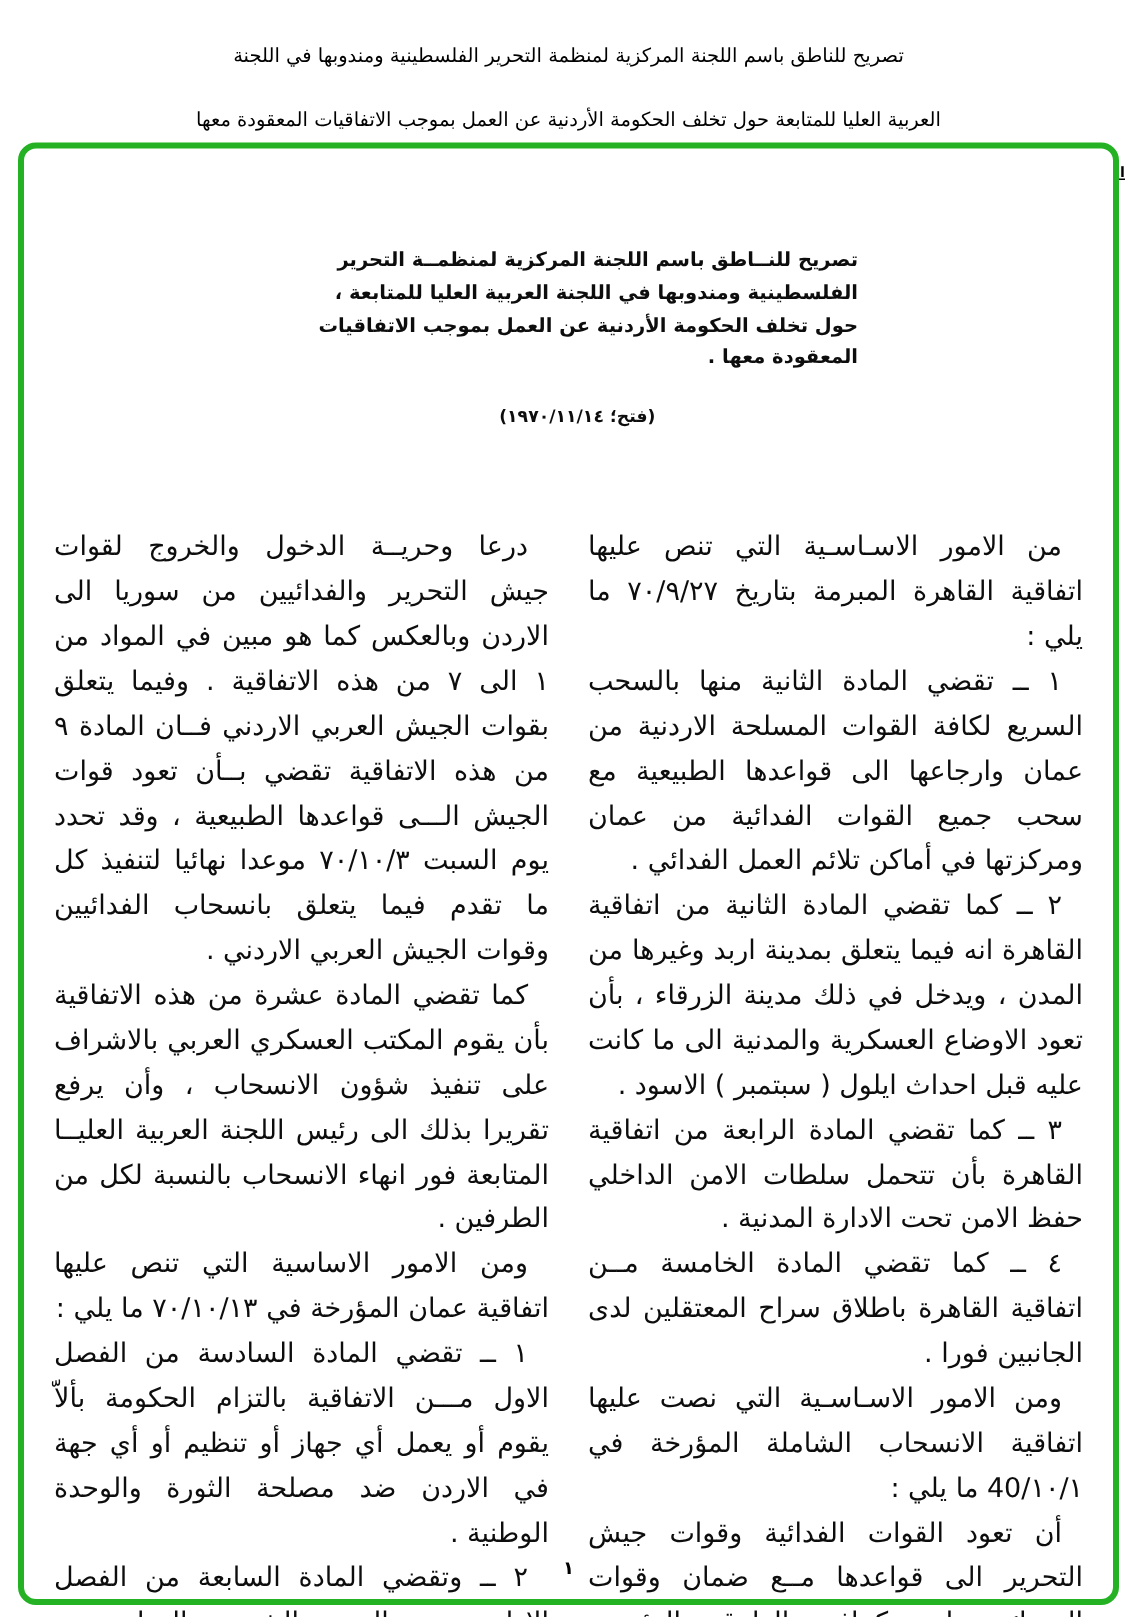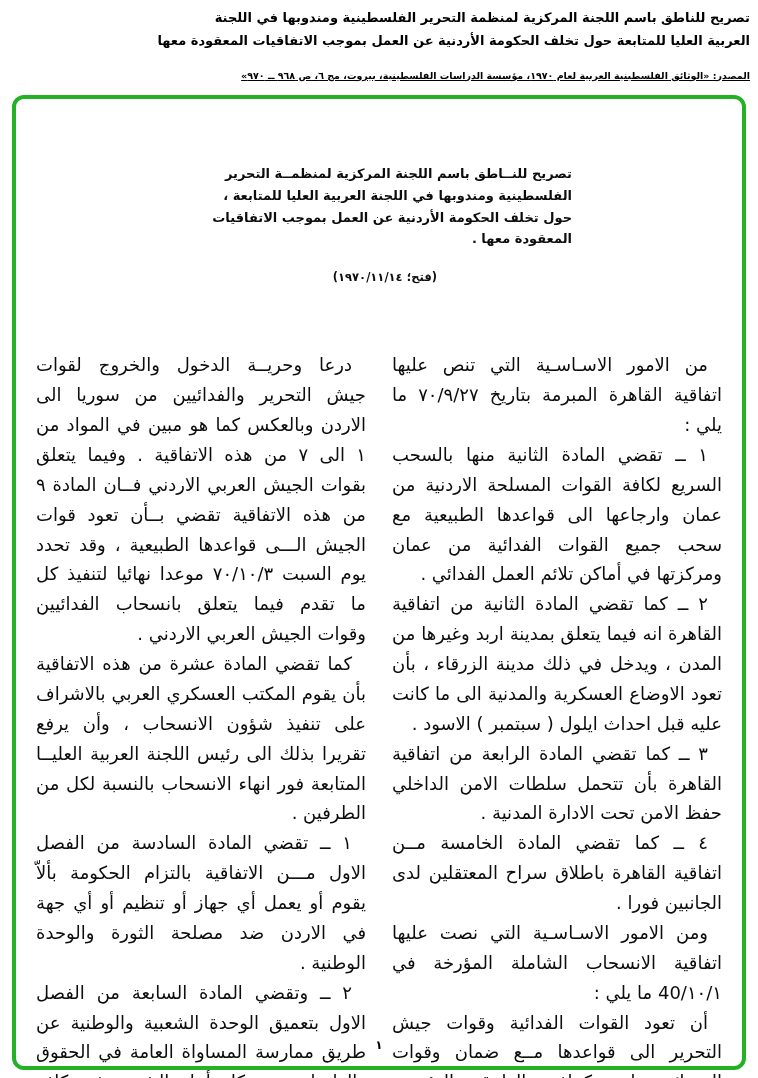--- a/index.html
+++ b/index.html
@@ -11,24 +11,26 @@
     font-family: "DejaVu Sans", sans-serif;
     color: #000;
   }
   
   .page-header {
     position: absolute; top: 7px; left: 0; right: 0;
     direction: rtl;
     padding: 0 8px;
   }
   .hdr-line {
+    text-align: center;
     font-size: 13px;
-    font-weight: bold;
+    font-weight: normal;
     line-height: 1.75;
     color: #000;
+    margin-top: 20px;
   }
   .src-line {
     text-align: right;
     font-size: 9.5px;
     font-weight: bold;
     line-height: 1.7;
     margin-top: 15px;
     color: #000;
     text-decoration: underline;
   }
@@ -112,20 +114,21 @@
         <p class="para">١ ــ تقضي المادة الثانية منها بالسحب السريع لكافة القوات المسلحة الاردنية من عمان وارجاعها الى قواعدها الطبيعية مع سحب جميع القوات الفدائية من عمان ومركزتها في أماكن تلائم العمل الفدائي .</p>
         <p class="para">٢ ــ كما تقضي المادة الثانية من اتفاقية القاهرة انه فيما يتعلق بمدينة اربد وغيرها من المدن ، ويدخل في ذلك مدينة الزرقاء ، بأن تعود الاوضاع العسكرية والمدنية الى ما كانت عليه قبل احداث ايلول ( سبتمبر ) الاسود .</p>
         <p class="para">٣ ــ كما تقضي المادة الرابعة من اتفاقية القاهرة بأن تتحمل سلطات الامن الداخلي حفظ الامن تحت الادارة المدنية .</p>
         <p class="para">٤ ــ كما تقضي المادة الخامسة مــن اتفاقية القاهرة باطلاق سراح المعتقلين لدى الجانبين فورا .</p>
         <p class="para">ومن الامور الاسـاسـية التي نصت عليها اتفاقية الانسحاب الشاملة المؤرخة في 40/١٠/١ ما يلي :</p>
         <p class="para">أن تعود القوات الفدائية وقوات جيش التحرير الى قواعدها مــع ضمان وقوات التحرك على كــافة الطرق الرئيسية والفرعية المؤدية للقواعد مع فتح طريق الرمثا ــ</p>
       </div>
       <div class="col">
         <p class="para">درعا وحريــة الدخول والخروج لقوات جيش التحرير والفدائيين من سوريا الى الاردن وبالعكس كما هو مبين في المواد من ١ الى ٧ من هذه الاتفاقية . وفيما يتعلق بقوات الجيش العربي الاردني فــان المادة ٩ من هذه الاتفاقية تقضي بــأن تعود قوات الجيش الـــى قواعدها الطبيعية ، وقد تحدد يوم السبت ٧٠/١٠/٣ موعدا نهائيا لتنفيذ كل ما تقدم فيما يتعلق بانسحاب الفدائيين وقوات الجيش العربي الاردني .</p>
         <p class="para">كما تقضي المادة عشرة من هذه الاتفاقية بأن يقوم المكتب العسكري العربي بالاشراف على تنفيذ شؤون الانسحاب ، وأن يرفع تقريرا بذلك الى رئيس اللجنة العربية العليــا المتابعة فور انهاء الانسحاب بالنسبة لكل من الطرفين .</p>
+        <p class="para">ومن الامور الاساسية التي تنص عليها اتفاقية عمان المؤرخة في ٧٠/١٠/١٣ ما يلي :</p>
         <p class="para">١ ــ تقضي المادة السادسة من الفصل الاول مـــن الاتفاقية بالتزام الحكومة بألاّ يقوم أو يعمل أي جهاز أو تنظيم أو أي جهة في الاردن ضد مصلحة الثورة والوحدة الوطنية .</p>
         <p class="para">٢ ــ وتقضي المادة السابعة من الفصل الاول بتعميق الوحدة الشعبية والوطنية عن طريق ممارسة المساواة العامة في الحقوق والواجبات بين كل أبناء الشعب في كافة ميادين الحياة ومؤسسات الدولة المدنية والعسكرية والاقتصادية والسياسية بدون أي نوع من أنواع التمييز .</p>
         <p class="para">٣ ــ كما تقضي المادة السابعة من الفصل الثاني بأن</p>
       </div>
     </div>
   </div>
 
   <div class="page-number">١</div>
 </div>
 

